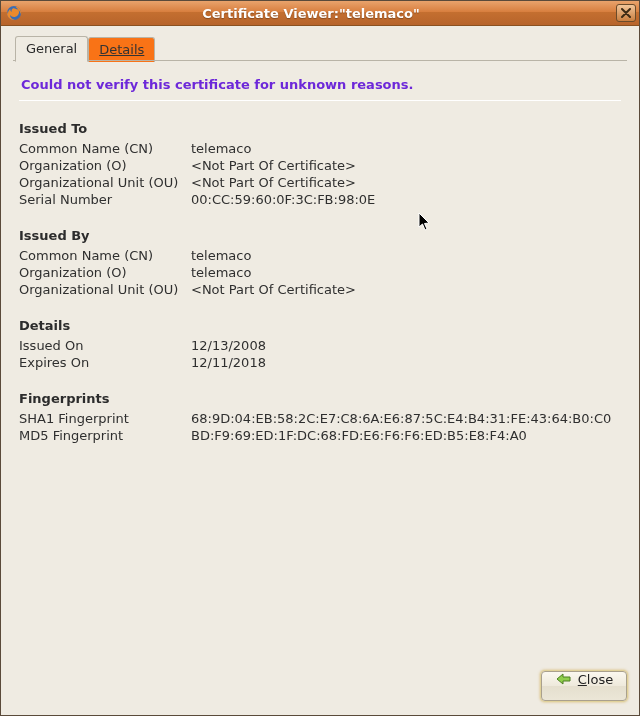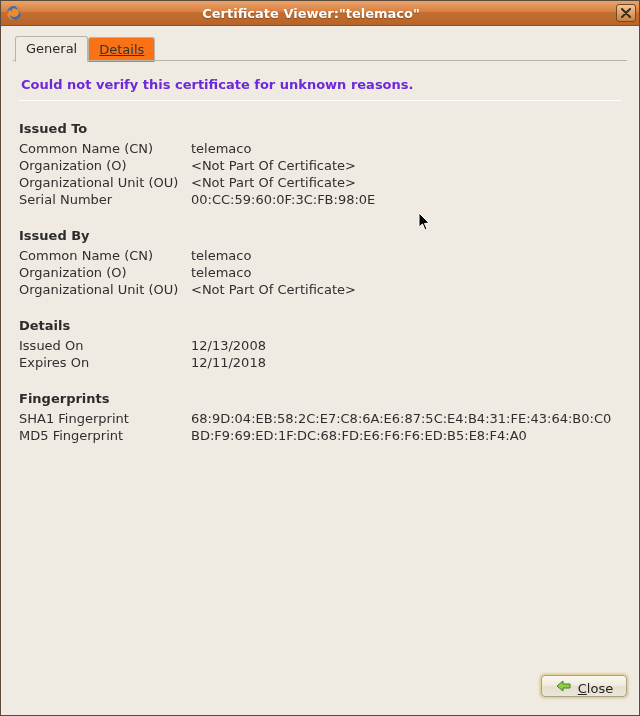--- a/index.html
+++ b/index.html
@@ -136,27 +136,27 @@
   
   .button-bar {
     height: 50px;
     display:flex;
     justify-content:flex-end;
     align-items:center;
     padding: 0 12px 8px 0;
   }
   .btn {
     min-width: 86px;
-    height: 22px;
+    height: 30px;
     border: 1px solid #a9a08d;
     border-radius: 4px;
     background: linear-gradient(to bottom,#fbf8ef 0%, #eee9db 50%, #e5dfce 51%, #ebe6d7 100%);
     box-shadow: 0 0 0 1px #e1d29a, 0 0 2px 2px rgba(205,170,80,0.35);
     display:flex;
-    align-items:flex-end;
+    align-items:flex-start;
     justify-content:center;
     gap:5px;
     cursor:pointer;
     font-size:13px;
     color:#222;
   }
   .btn .mnemonic { text-decoration: underline; }
 </style>
 </head>
 <body>

